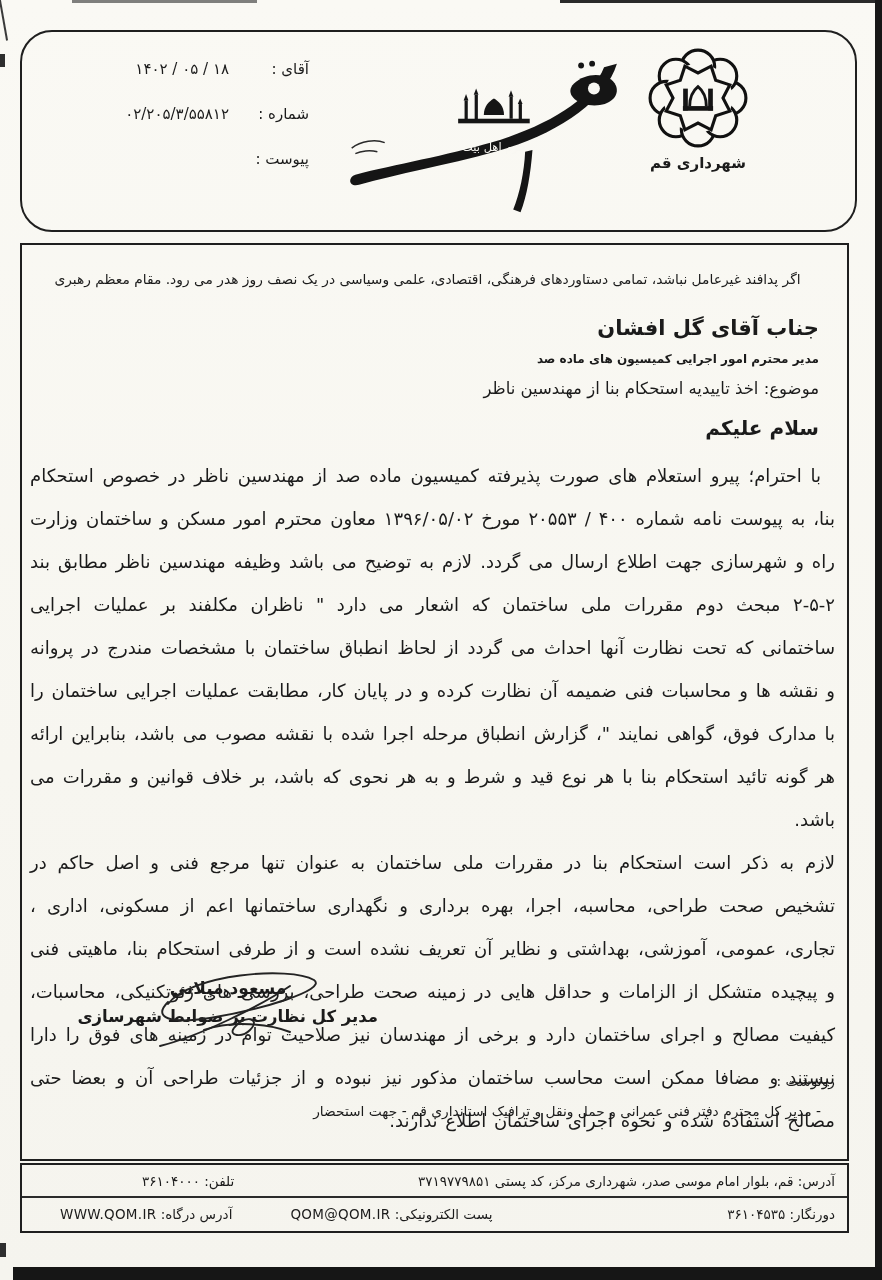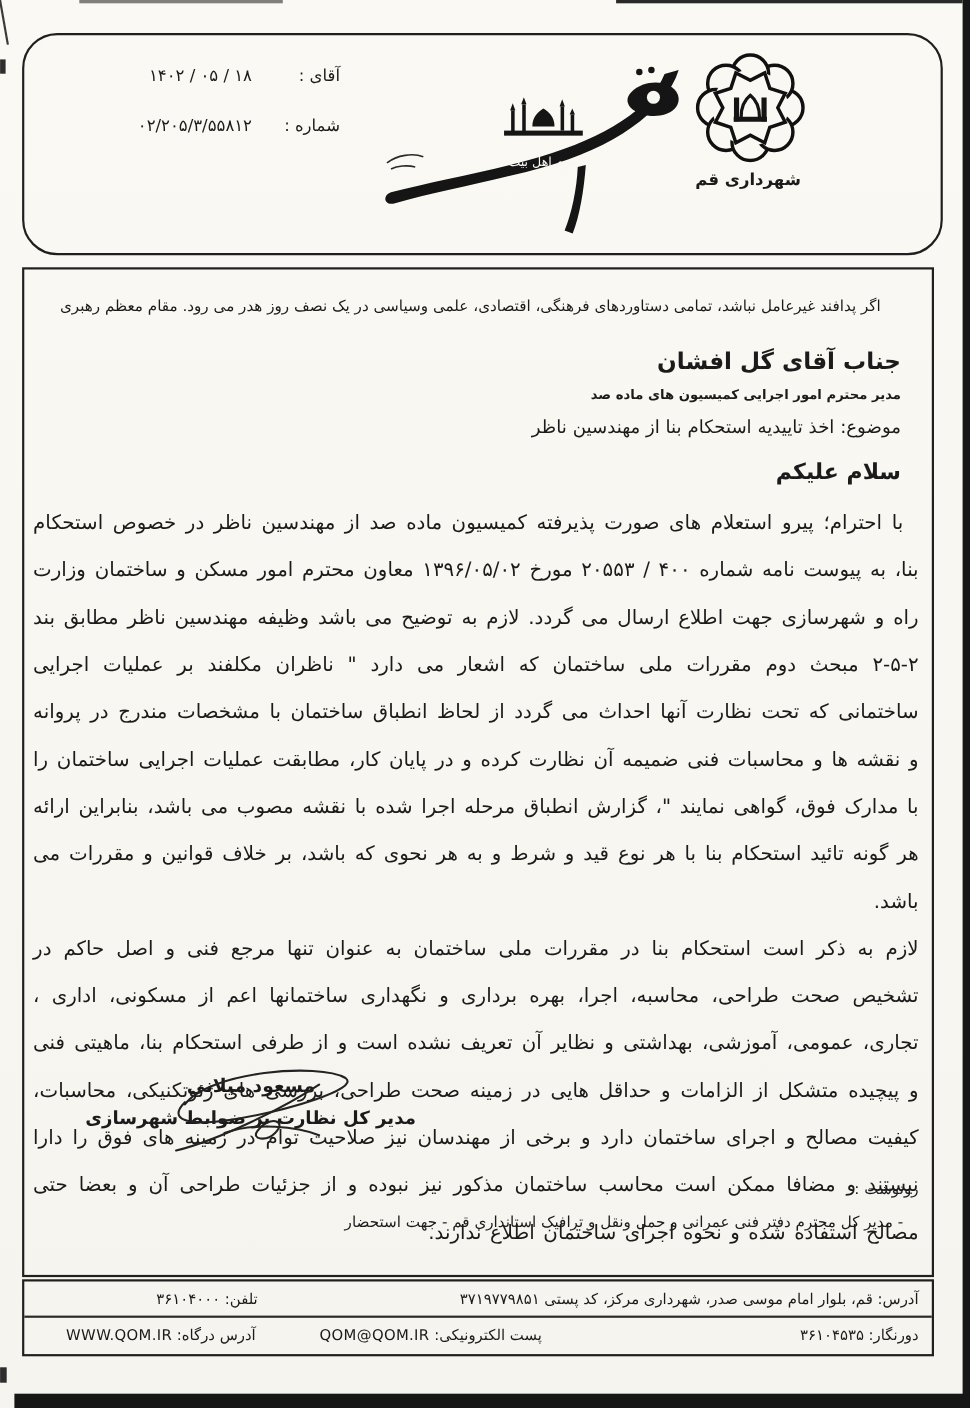--- a/index.html
+++ b/index.html
@@ -25,21 +25,21 @@
   
   .header-box{
     position:absolute;left:20px;top:30px;width:833px;height:198px;
     border:2px solid #1f1f1f;border-radius:32px;
   }
   .letter-meta{position:absolute;left:72px;top:14px;width:215px;font-size:15px;}
   .meta-row{height:45px;display:flex;align-items:center;gap:12px;}
   .meta-label{flex:0 0 68px;white-space:nowrap;}
   .meta-value{white-space:nowrap;letter-spacing:.5px;}
   .calligraphy{position:absolute;left:312px;top:28px;width:296px;height:156px;}
-  .emblem{position:absolute;left:610px;top:16px;width:132px;text-align:left;}
+  .emblem{position:absolute;left:610px;top:16px;width:132px;text-align:center;}
   .emblem-label{font-weight:bold;font-size:15px;margin-top:2px;}
 
   
   .main-box{
     position:absolute;left:20px;top:243px;width:825px;height:914px;
     border:2px solid #1f1f1f;
   }
   .slogan{margin:24px 34px 0 20px;text-align:center;font-size:13.8px;line-height:1.5;}
   .addressee{margin:26px 28px 0 20px;}
   .addr-name{font-weight:bold;font-size:21px;}
@@ -86,20 +86,24 @@
   <div class="header-box">
 
     <div class="letter-meta">
       <div class="meta-row">
         <span class="meta-label">آقای :</span>
         <span class="meta-value">۱۸ / ۰۵ / ۱۴۰۲</span>
       </div>
       <div class="meta-row">
         <span class="meta-label">شماره :</span>
         <span class="meta-value">۰۲/۲۰۵/۳/۵۵۸۱۲</span>
+      </div>
+      <div class="meta-row">
+        <span class="meta-label">پیوست :</span>
+        <span class="meta-value"></span>
       </div>
     </div>
 
     <svg class="calligraphy" viewBox="0 0 300 170" aria-hidden="true">
       <path d="M297 4 C284 46 230 82 164 100 C110 115 58 124 16 136 C5 139 3 128 12 125 C55 114 112 104 160 90 C224 71 270 42 283 8 Z" fill="#151515"></path>
       <path d="M250 26 C264 12 290 14 296 28 C301 41 286 52 266 49 C249 46 241 35 250 26 Z" fill="#151515"></path>
       <circle cx="272" cy="31" r="6.5" fill="#f8f7f2"></circle>
       <circle cx="258" cy="6" r="3.2" fill="#151515"></circle>
       <circle cx="270" cy="4" r="3.2" fill="#151515"></circle>
       <path d="M205 98 C203 124 199 148 192 166 L184 163 C191 146 196 122 197 100 Z" fill="#151515"></path>

